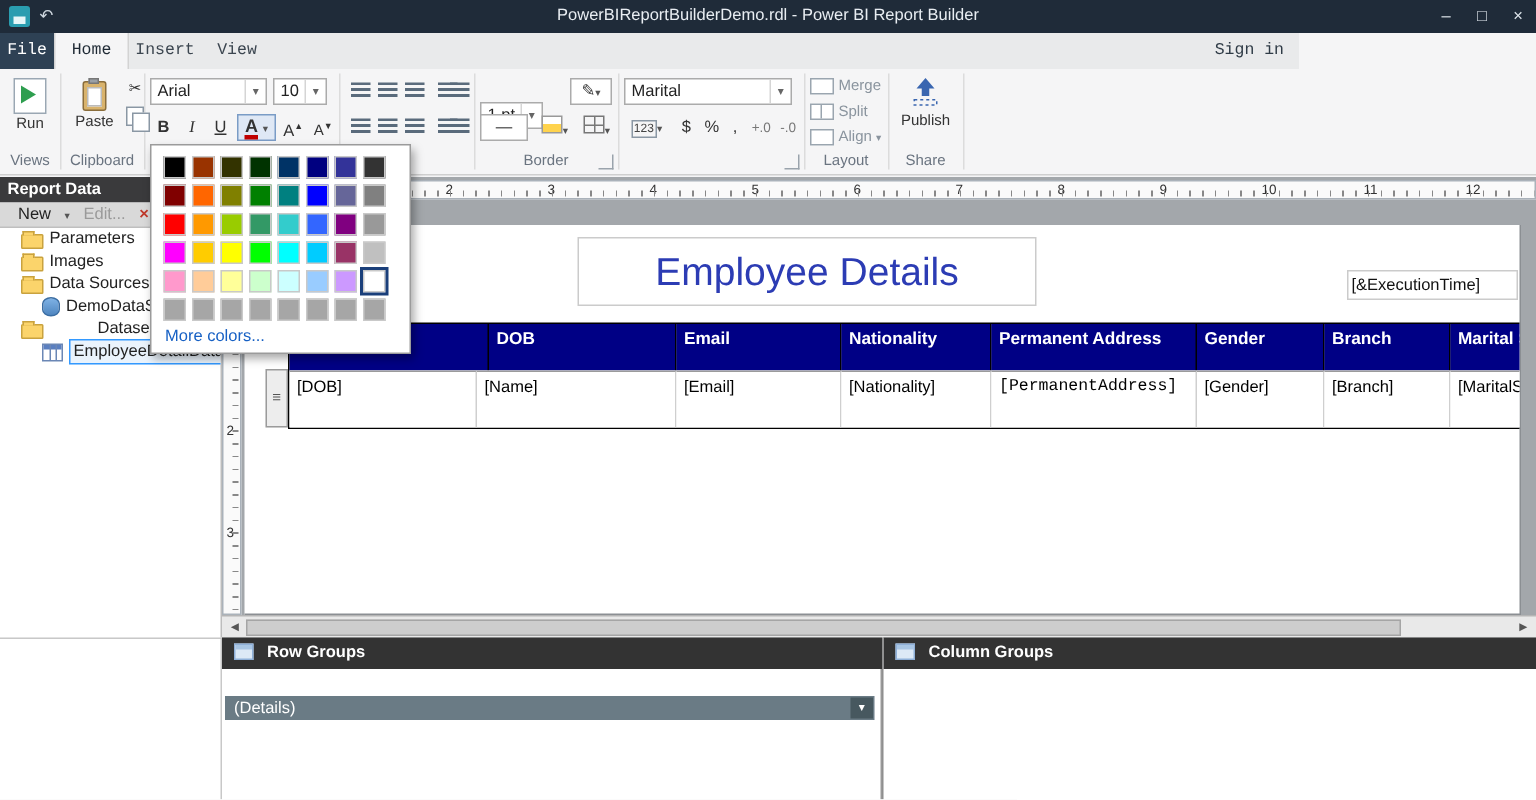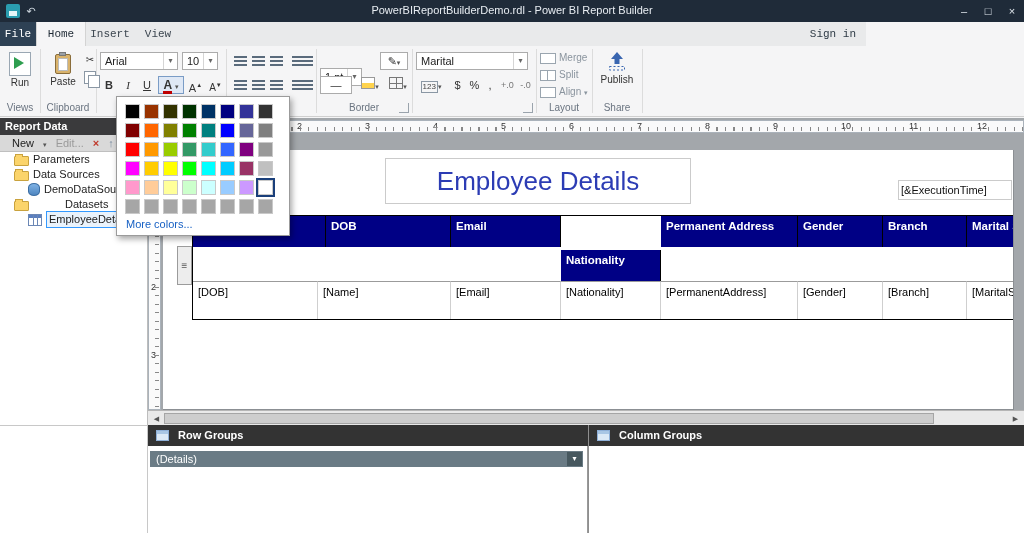--- a/index.html
+++ b/index.html
@@ -45,21 +45,21 @@
   .cellicon.split::after{content:"";position:absolute;left:6px;top:0;bottom:0;width:1px;background:#9aa5af;}
   .bgrid{display:inline-block;width:12px;height:10px;border:1px solid #777;
          background:linear-gradient(#777,#777) 50% 0/1px 100% no-repeat,linear-gradient(#777,#777) 0 50%/100% 1px no-repeat;}
   .fillic{display:inline-block;width:12px;height:10px;border:1px solid #999;background:linear-gradient(#fff 0 5px,#ffd34d 5px 100%);}
   .badge123{display:inline-block;border:1px solid #8a97a4;font-size:8px;line-height:10px;padding:0 1px;color:#444;}
   .colorA{font-weight:bold;font-size:12px;border-bottom:3px solid #c00000;line-height:11px;display:inline-block;}
   .laybtn{position:absolute;left:540px;width:50px;height:15px;font-size:10px;color:#8a949e;text-align:left;line-height:15px;}
   .pubicon{margin:0 auto;}
 
   
-  .popup{left:116px;top:96px;width:172px;height:138px;background:#fff;border:1px solid #9b9b9b;
+  .popup{left:100px;top:96px;width:172px;height:138px;background:#fff;border:1px solid #9b9b9b;
          box-shadow:2px 3px 6px rgba(0,0,0,.35);z-index:100;}
   #swatch-grid{position:absolute;left:8px;top:7px;display:grid;grid-template-columns:repeat(8,15px);grid-auto-rows:15px;gap:4px;}
   .swatch{width:15px;height:15px;border:1px solid #c9c9c9;box-sizing:border-box;}
   .swatch.sel{outline:2px solid #1a3f7a;outline-offset:0;}
   .morecolors{position:absolute;left:9px;bottom:5px;color:#1660c4;font-size:11px;}
 
   
   .rd-header{left:0;top:118px;width:148px;height:17px;background:#3a3a3c;color:#fff;font-size:11px;font-weight:bold;line-height:17px;padding-left:5px;box-sizing:border-box;}
   .rd-close{position:absolute;right:4px;top:0;color:#fff;font-size:11px;line-height:17px;}
   .rd-toolbar{left:0;top:135px;width:148px;height:17px;background:#d9d9d9;border-bottom:1px solid #bfbfbf;box-sizing:border-box;line-height:16px;font-size:11px;}
@@ -101,21 +101,21 @@
   
   .hscroll{left:148px;top:410px;width:876px;height:15px;background:#e9e9e9;border-top:1px solid #b5b5b5;box-sizing:border-box;}
   .sarrow{position:absolute;top:2px;width:13px;height:11px;color:#555;font-size:7px;line-height:11px;text-align:center;}
   .sthumb{position:absolute;left:16px;top:2px;width:770px;height:11px;background:#cdcdcd;border:1px solid #a5a5a5;box-sizing:border-box;}
 
   
   .pane-h{position:absolute;top:425px;height:21px;background:#333;color:#fff;font-size:11px;font-weight:bold;line-height:21px;box-sizing:border-box;}
   .grid-icon{display:inline-block;width:11px;height:9px;border:1px solid #8fb0d8;background:#dce9f6;vertical-align:middle;margin:0 6px 2px 8px;
              box-shadow:inset 0 3px 0 #a9c6e4;}
   .pane-c{position:absolute;top:446px;height:87px;background:#fff;box-sizing:border-box;}
-  .details-bar{position:absolute;left:2px;top:5px;right:4px;height:16px;background:#6a7b85;color:#fff;font-size:11px;line-height:16px;padding-left:6px;box-sizing:border-box;}
+  .details-bar{position:absolute;left:2px;top:18px;right:4px;height:16px;background:#6a7b85;color:#fff;font-size:11px;line-height:16px;padding-left:6px;box-sizing:border-box;}
   .details-dd{position:absolute;right:1px;top:1px;width:15px;height:14px;background:#47585f;color:#fff;font-size:8px;line-height:14px;text-align:center;}
   .bottom-left{left:0;top:425px;width:148px;height:108px;background:#fff;border-top:1px solid #c8c8c8;border-right:1px solid #c8c8c8;box-sizing:border-box;}
   .pane-div{position:absolute;left:588px;top:425px;width:1px;height:108px;background:#8f8f8f;}
 </style>
 </head>
 <body>
 
 <div id="app">
 
   <div class="abs titlebar">
@@ -295,20 +295,24 @@
     <span style="color:#7a8ca0;">↑</span>
     <span style="color:#7a8ca0;">↓</span>
   </div>
   <div class="abs rd-tree" id="rd-tree">
       <div class="tree-item" style="padding-left: 14px;">
         <span class="ticon folder"></span>
         <span class="tlabel">Parameters</span>
       </div>
       <div class="tree-item" style="padding-left: 14px;">
         <span class="ticon folder"></span>
+        <span class="tlabel">Images</span>
+      </div>
+      <div class="tree-item" style="padding-left: 14px;">
+        <span class="ticon folder"></span>
         <span class="tlabel">Data Sources</span>
       </div>
       <div class="tree-item" style="padding-left: 28px;">
         <span class="ticon datasource"></span>
         <span class="tlabel">DemoDataSource</span>
       </div>
       <div class="tree-item" style="padding-left: 14px; gap: 32px;">
         <span class="ticon folder"></span>
         <span class="tlabel">Datasets</span>
       </div>
@@ -340,32 +344,32 @@
         <span class="rnum v" style="top: 216px;">3</span>
       </div>
     <div class="canvas">
       <div class="titlebox">Employee Details</div>
       <div class="execbox">[&amp;ExecutionTime]</div>
       <div class="tablix">
         <div class="trow" id="tbl-header">
             <div class="th" style="width: 133px;">Name</div>
             <div class="th" style="width: 125px;">DOB</div>
             <div class="th" style="width: 110px;">Email</div>
-            <div class="th" style="width: 100px; margin-top: 34px;">Nationality</div>
+            <div class="th" style="width: 100px;">Nationality</div>
             <div class="th" style="width: 137px;">Permanent Address</div>
             <div class="th" style="width: 85px;">Gender</div>
             <div class="th" style="width: 84px;">Branch</div>
             <div class="th" style="width: 134px;">Marital Status</div>
           </div>
         <div class="trow" id="tbl-data">
             <div class="td" style="width: 125px;">[DOB]</div>
             <div class="td" style="width: 133px;">[Name]</div>
             <div class="td" style="width: 110px;">[Email]</div>
             <div class="td" style="width: 100px;">[Nationality]</div>
-            <div class="td" style="width: 137px;">[PermanentAddress]</div>
+            <div class="td" style="width: 137px; font-family: Liberation Mono, monospace;">[PermanentAddress]</div>
             <div class="td" style="width: 85px;">[Gender]</div>
             <div class="td" style="width: 84px;">[Branch]</div>
             <div class="td" style="width: 134px;">[MaritalStatus]</div>
           </div>
       </div>
       <div class="rowhandle">≡</div>
     </div>
   </div>
 
   <div class="abs hscroll">

